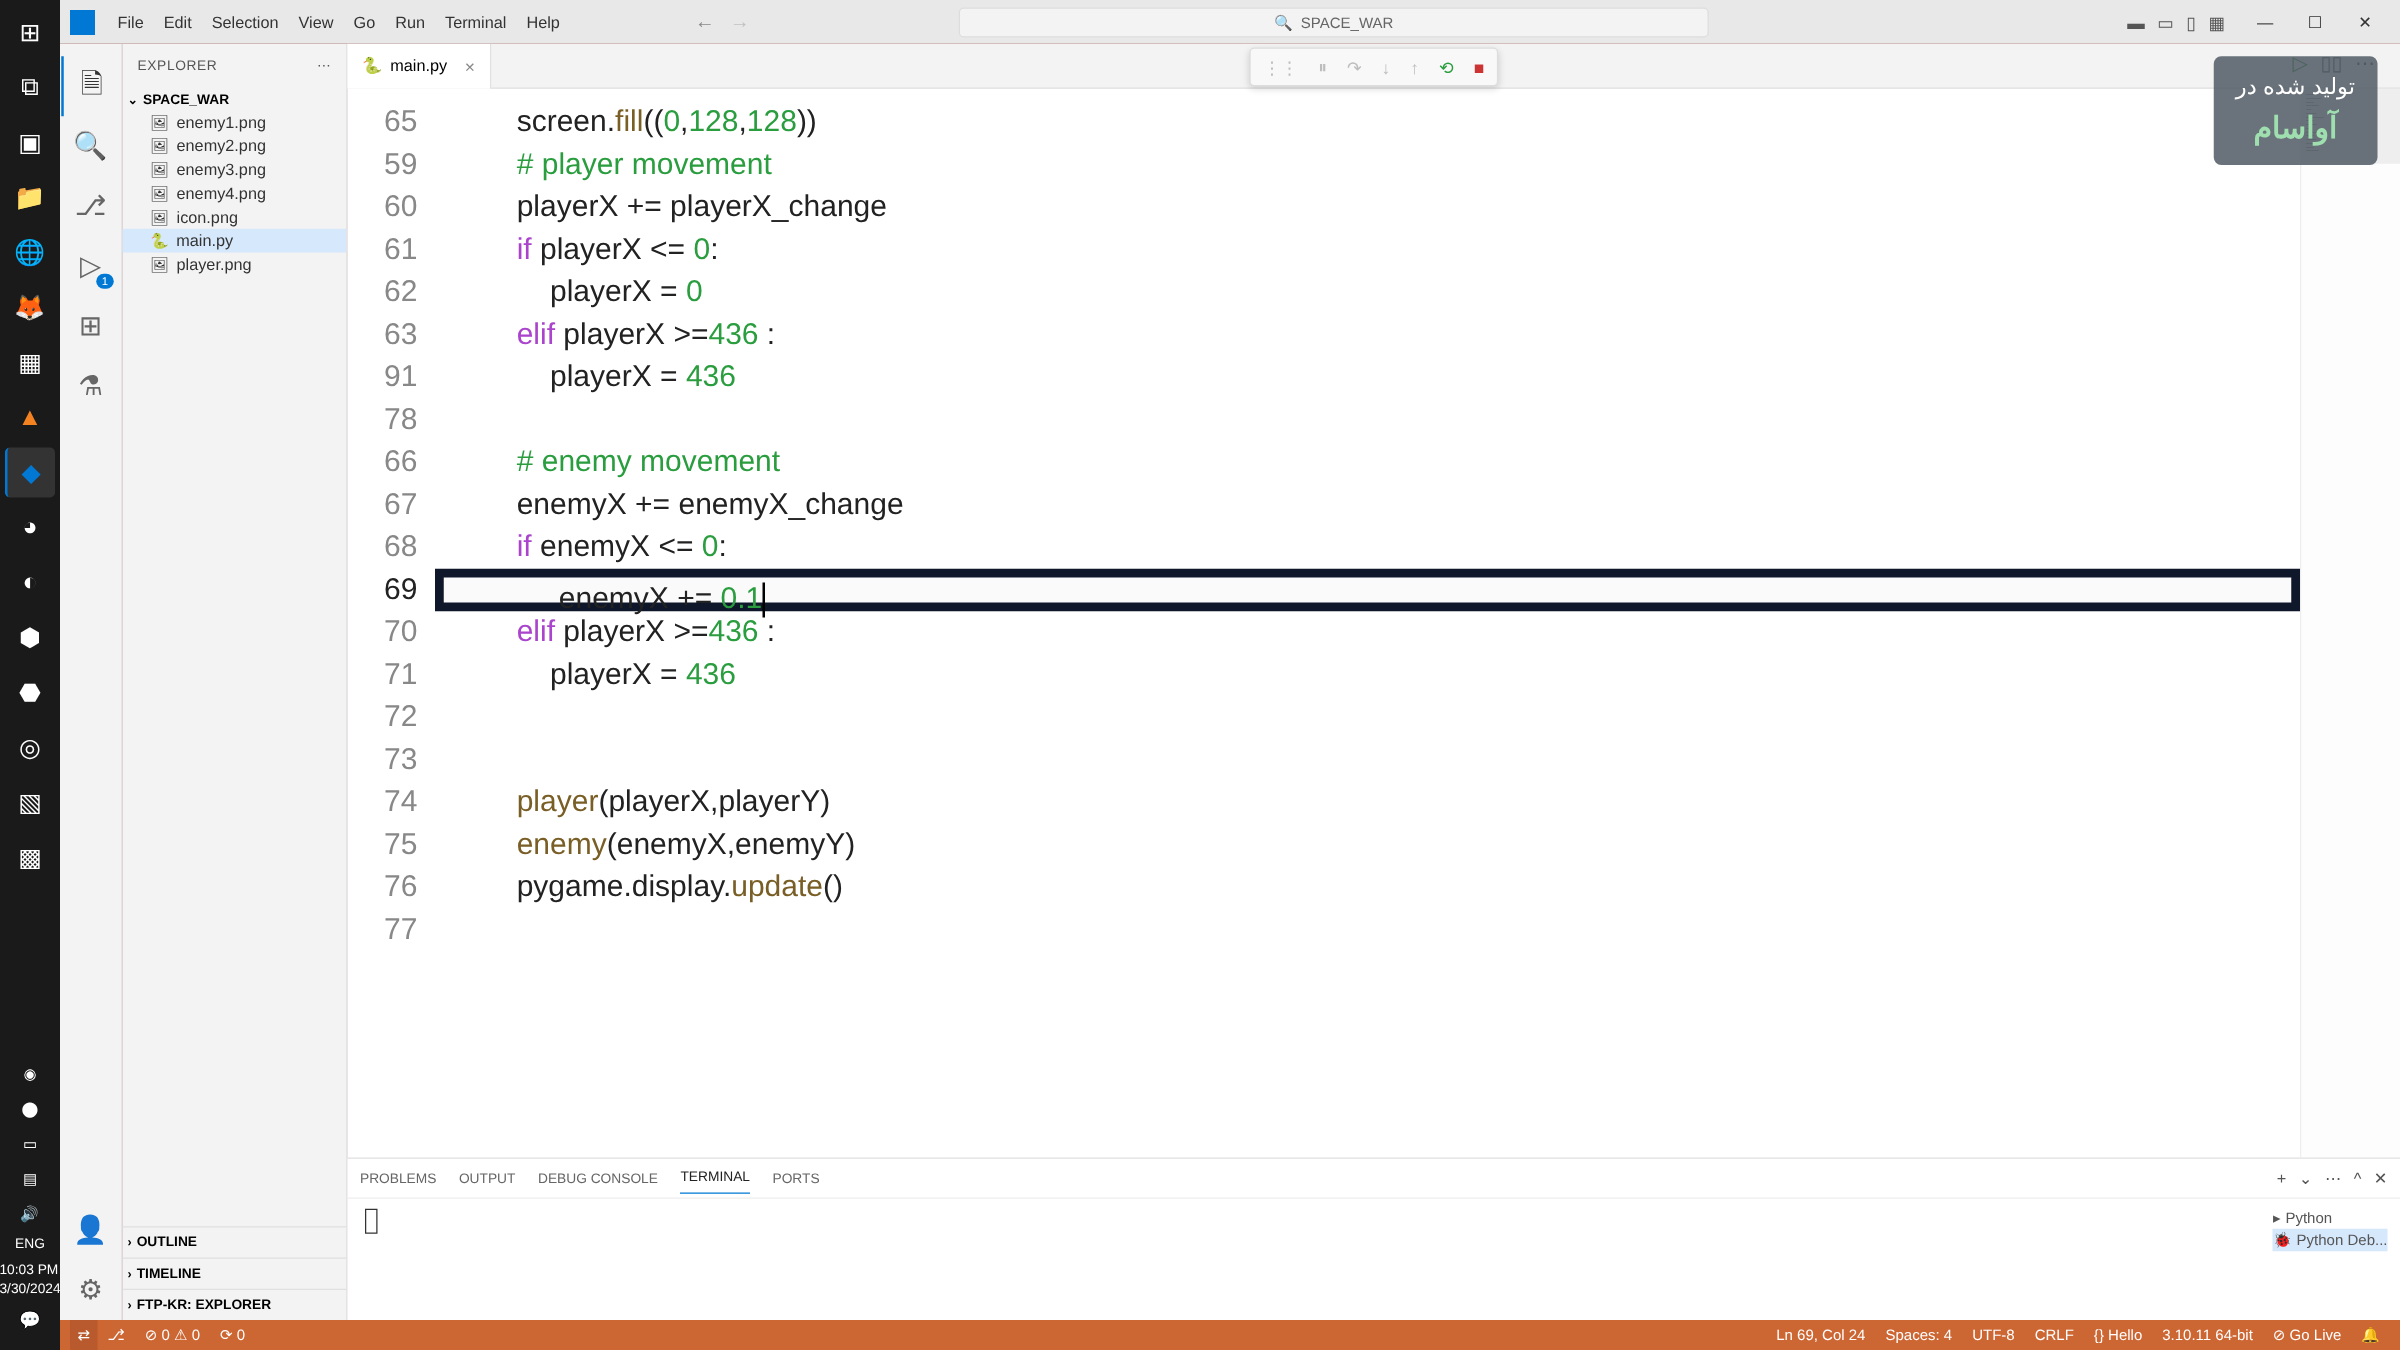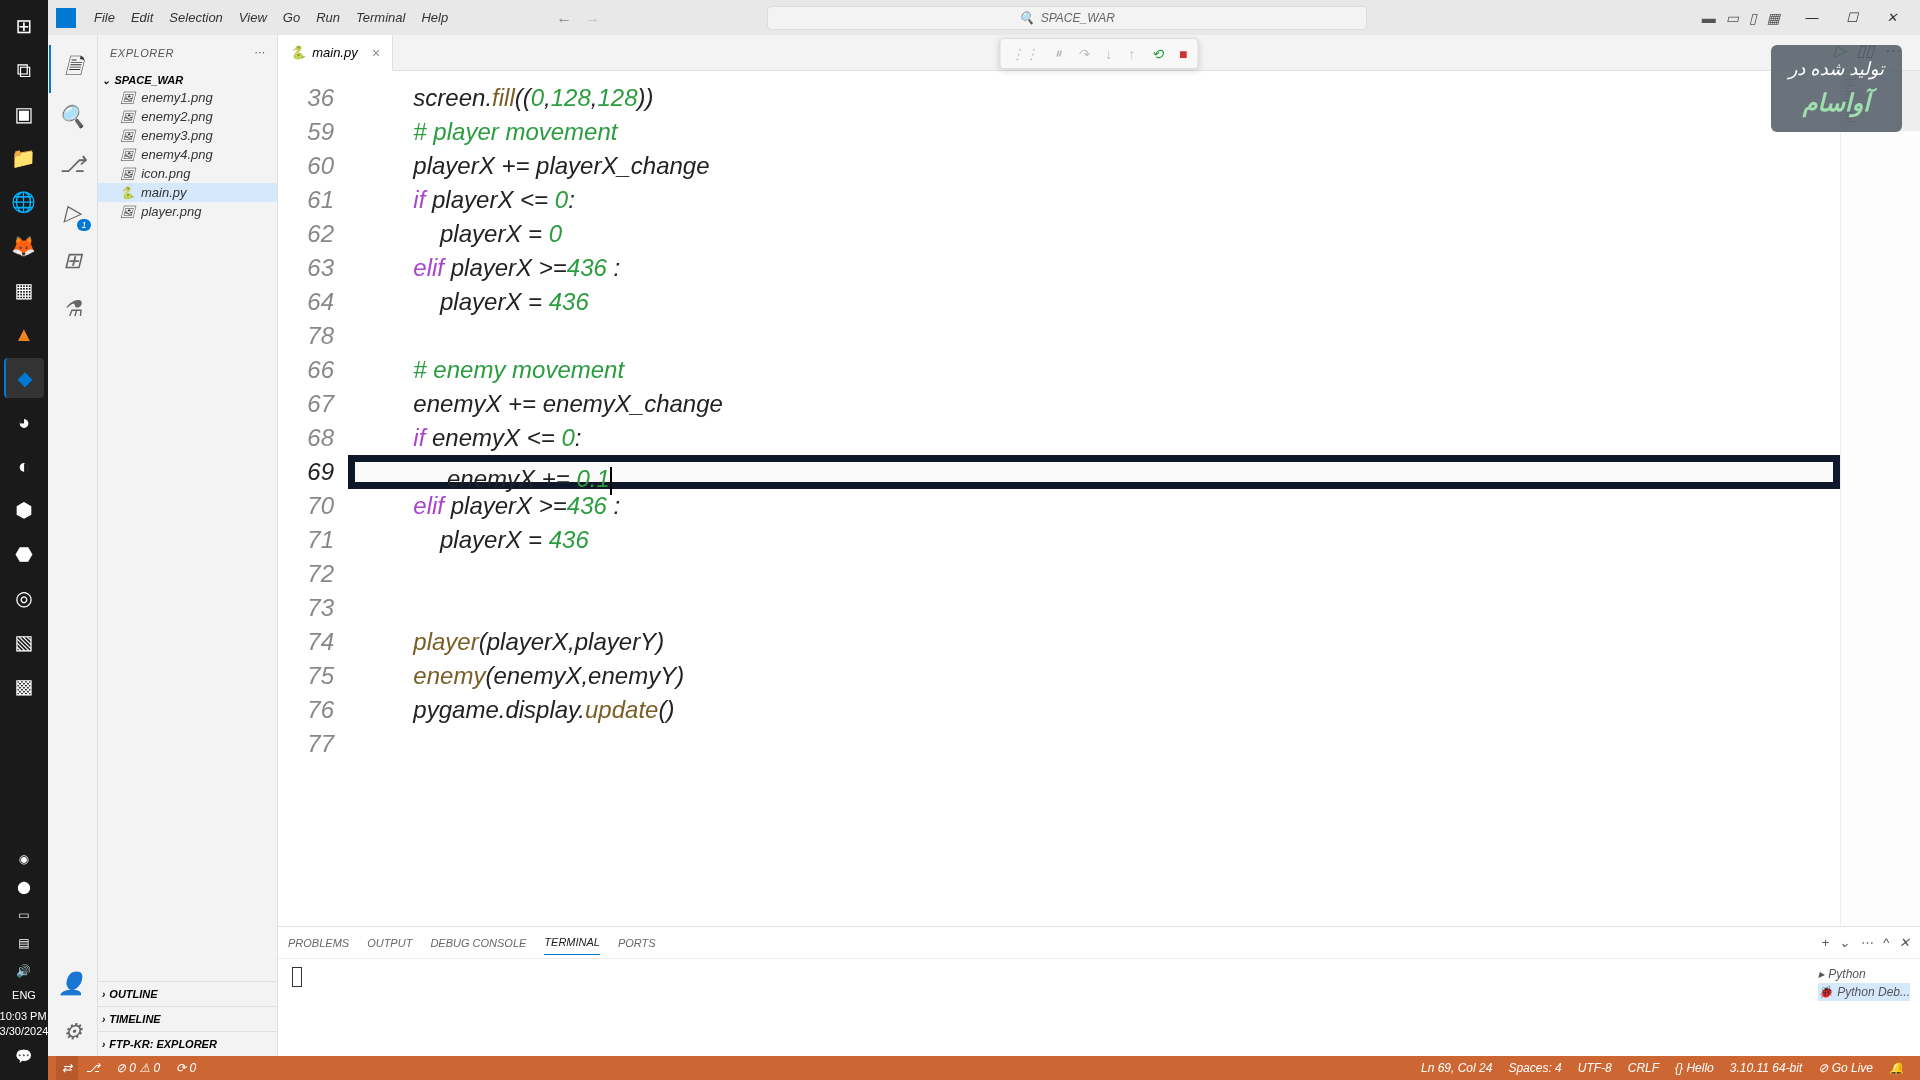--- a/index.html
+++ b/index.html
@@ -7,21 +7,21 @@
 
 
 .win-taskbar { width: 48px; height: 1080px; background: #1a1a1a; display: flex; flex-direction: column; align-items: center; padding: 4px 0; position: relative; }
 .win-taskbar .win-icon { width: 40px; height: 40px; display: flex; align-items: center; justify-content: center; margin: 2px 0; font-size: 20px; color: #fff; cursor: pointer; border-radius: 4px; }
 .win-taskbar .win-icon.active { background: #333; border-left: 2px solid #0078d4; }
 .win-taskbar .spacer { flex: 1; }
 .win-taskbar .bottom-icons { display: flex; flex-direction: column; align-items: center; font-size: 11px; color: #fff; padding-bottom: 6px; }
 .win-taskbar .time-date { text-align: left; line-height: 1.3; padding: 4px 13px; }
 
 
-.vscode { flex: 1; display: flex; flex-direction: column; background: #7f1d1d; position: relative; font-style: italic; }
+.vscode { flex: 1; display: flex; flex-direction: column; background: #7f1d1d; position: relative; }
 
 
 .titlebar { height: 35px; background: #e8e8e8; display: flex; align-items: center; padding: 0 8px; font-size: 13px; color: #333; }
 .titlebar .vs-logo { width: 20px; height: 20px; background: #0078d4; margin-right: 10px; }
 .titlebar .menu-item { padding: 0 8px; cursor: pointer; }
 .titlebar .nav-arrows { margin-left: 100px; display: flex; gap: 12px; color: #888; font-size: 16px; }
 .titlebar .search-box { flex: 0 0 600px; margin: 0 auto; height: 24px; background: #f3f3f3; border: 1px solid #ddd; border-radius: 4px; display: flex; align-items: center; justify-content: center; font-size: 12px; color: #666; }
 .titlebar .search-box .search-icon { margin-right: 6px; }
 .titlebar .title-right { display: flex; gap: 10px; margin-left: auto; font-size: 14px; color: #555; }
 .titlebar .win-controls { display: flex; margin-left: 12px; }
@@ -266,27 +266,27 @@
         <span class="dbg-icon dbg-stop">■</span>
       </div>
 
       <div class="watermark">
         <div>تولید شده در</div>
         <div class="brand">آواسام</div>
       </div>
 
       <div class="editor-scroll">
         <div class="gutter" id="gutter">
-            <div class="ln">36</div>
+            <div class="ln">65</div>
             <div class="ln">59</div>
             <div class="ln">60</div>
             <div class="ln">61</div>
             <div class="ln">62</div>
             <div class="ln">63</div>
-            <div class="ln">64</div>
+            <div class="ln">91</div>
             <div class="ln">78</div>
             <div class="ln">66</div>
             <div class="ln">67</div>
             <div class="ln">68</div>
             <div class="ln current">69</div>
             <div class="ln">70</div>
             <div class="ln">71</div>
             <div class="ln">72</div>
             <div class="ln">73</div>
             <div class="ln">74</div>

